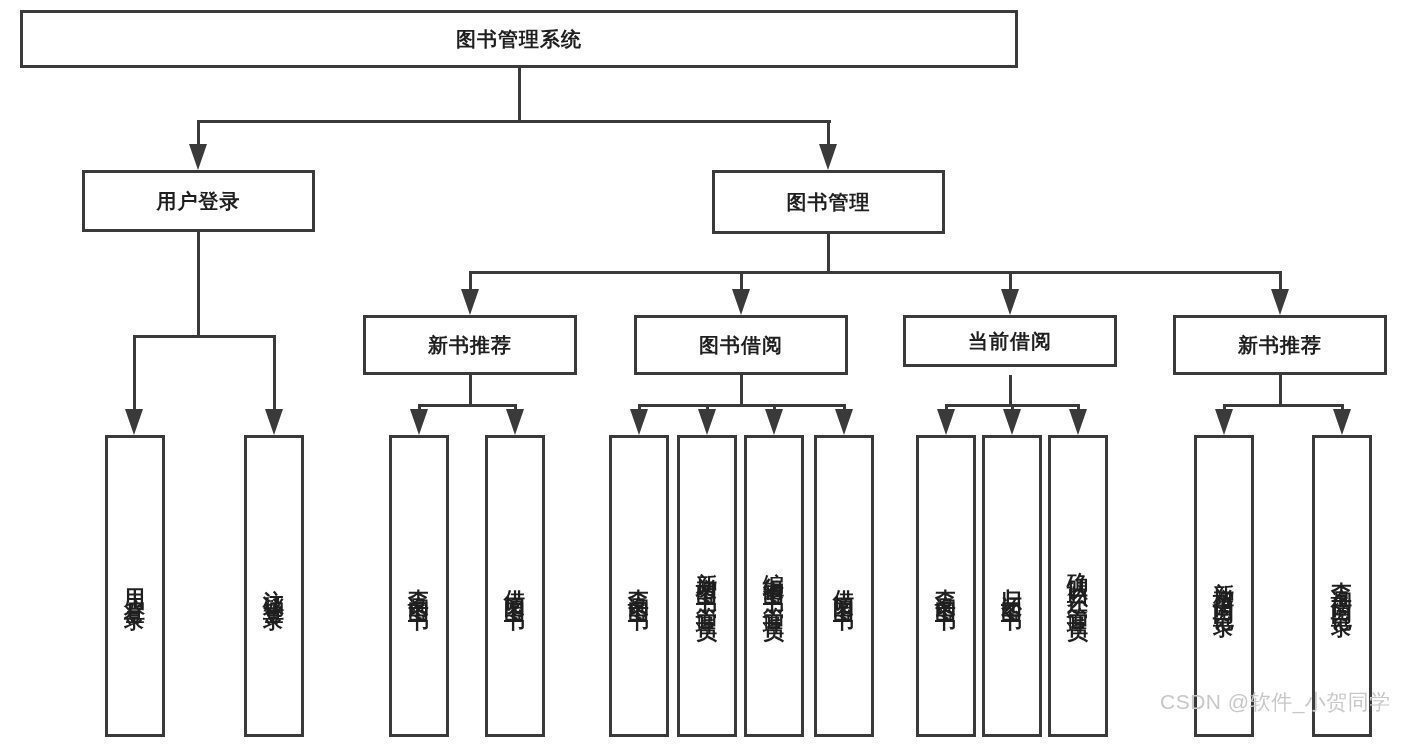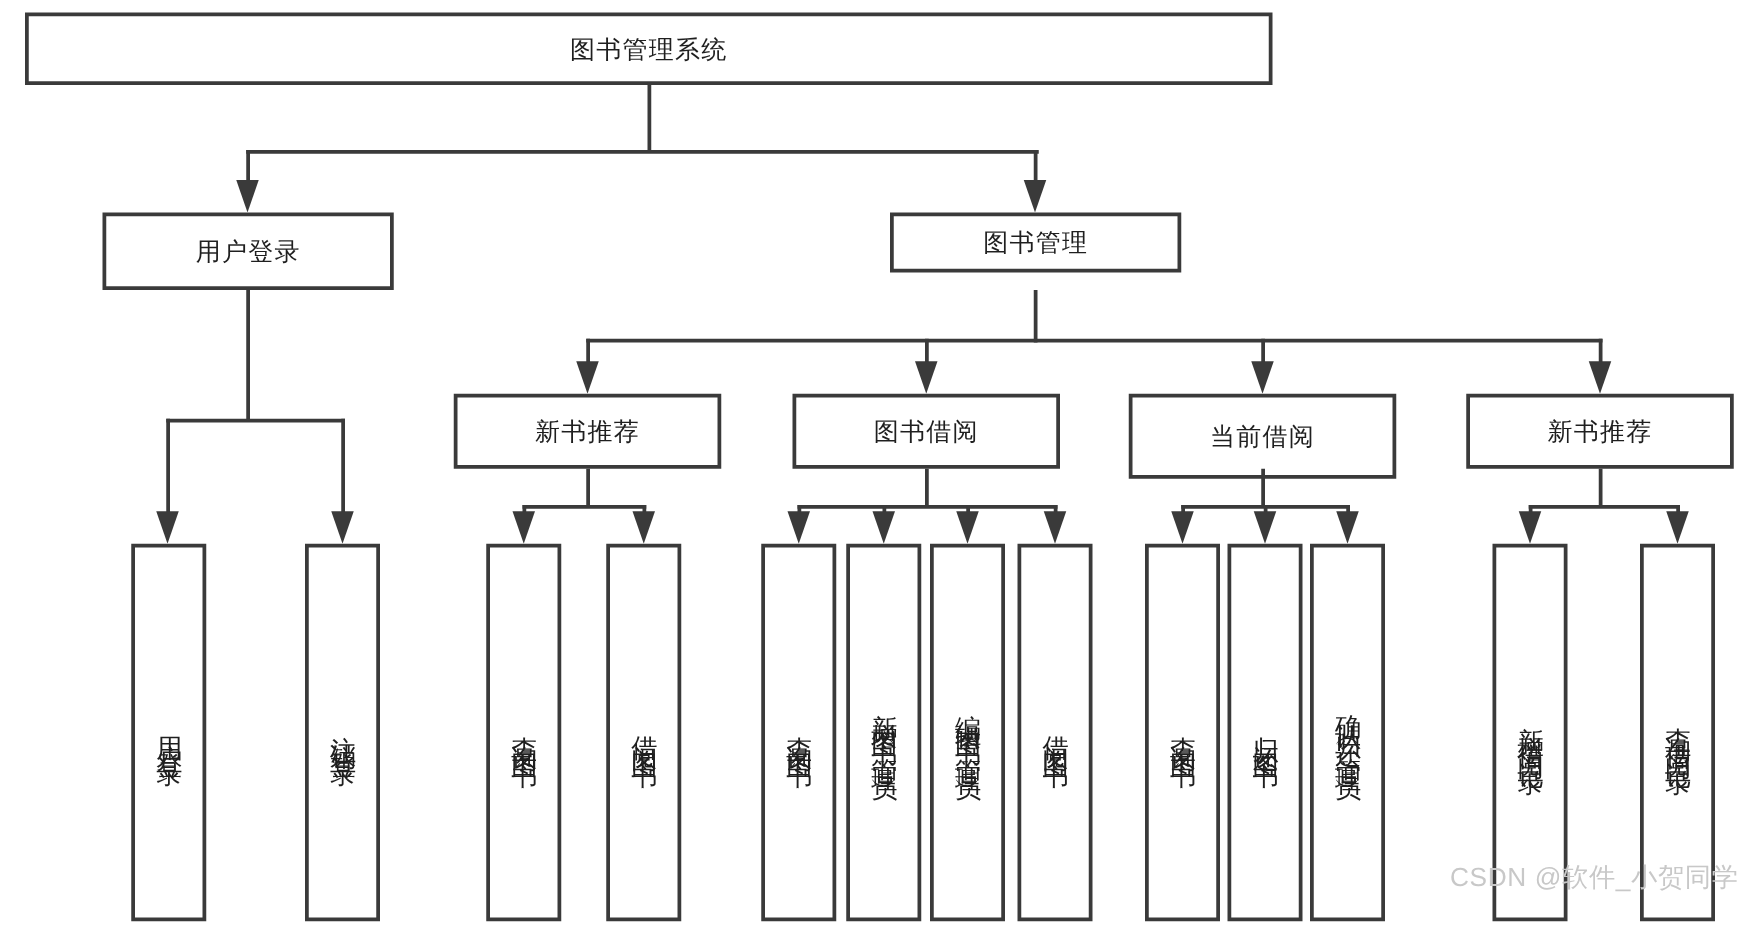--- a/index.html
+++ b/index.html
@@ -12,20 +12,21 @@
   }
   .box{
     position:absolute;
     box-sizing:border-box;
     border:3px solid #3a3a3a;
     background:#ffffff;
     display:flex;
     align-items:center;
     justify-content:center;
     color:#1f1f1f;
+    font-weight:bold;
   }
   .hbox{font-size:20px;letter-spacing:1px;}
   .vbox{font-size:21px;}
   .vbox .vtext{
     writing-mode:vertical-rl;
     text-orientation:mixed;
     letter-spacing:7px;
     line-height:1.1;
     color:#1f1f1f;
   }
@@ -61,21 +62,21 @@
   <div class="vline" style="left:518px;top:66px;height:54px;"></div>
   <div class="hline" style="left:197px;top:120px;width:634px;"></div>
   <div class="vline" style="left:197px;top:120px;height:28px;"></div>
   <div class="arrow" style="left:189px;top:144px;"></div>
   <div class="vline" style="left:827px;top:120px;height:28px;"></div>
   <div class="arrow" style="left:819px;top:144px;"></div>
 
   <div class="box hbox" style="left:82px;top:170px;width:233px;height:62px;">
     <span>用户登录</span>
   </div>
-  <div class="box hbox" style="left:712px;top:170px;width:233px;height:48px;">
+  <div class="box hbox" style="left:712px;top:170px;width:233px;height:64px;">
     <span>图书管理</span>
   </div>
 
   <div class="vline" style="left:197px;top:232px;height:105px;"></div>
   <div class="hline" style="left:133px;top:335px;width:143px;"></div>
   <div class="vline" style="left:133px;top:335px;height:76px;"></div>
   <div class="arrow" style="left:125px;top:409px;"></div>
   <div class="vline" style="left:273px;top:335px;height:76px;"></div>
   <div class="arrow" style="left:265px;top:409px;"></div>
 
@@ -89,21 +90,21 @@
   <div class="arrow" style="left:1001px;top:289px;"></div>
   <div class="vline" style="left:1279px;top:271px;height:20px;"></div>
   <div class="arrow" style="left:1271px;top:289px;"></div>
 
   <div class="box hbox" style="left:634px;top:315px;width:214px;height:60px;">
     <span>图书借阅</span>
   </div>
   <div class="box hbox" style="left:363px;top:315px;width:214px;height:60px;">
     <span>新书推荐</span>
   </div>
-  <div class="box hbox" style="left:903px;top:315px;width:214px;height:68px;">
+  <div class="box hbox" style="left:903px;top:315px;width:214px;height:52px;">
     <span>当前借阅</span>
   </div>
   <div class="box hbox" style="left:1173px;top:315px;width:214px;height:60px;">
     <span>新书推荐</span>
   </div>
 
   <div class="vline" style="left:469px;top:375px;height:31px;"></div>
   <div class="hline" style="left:418px;top:404px;width:99px;"></div>
   <div class="vline" style="left:418px;top:404px;height:10px;"></div>
   <div class="arrow" style="left:410px;top:409px;"></div>

